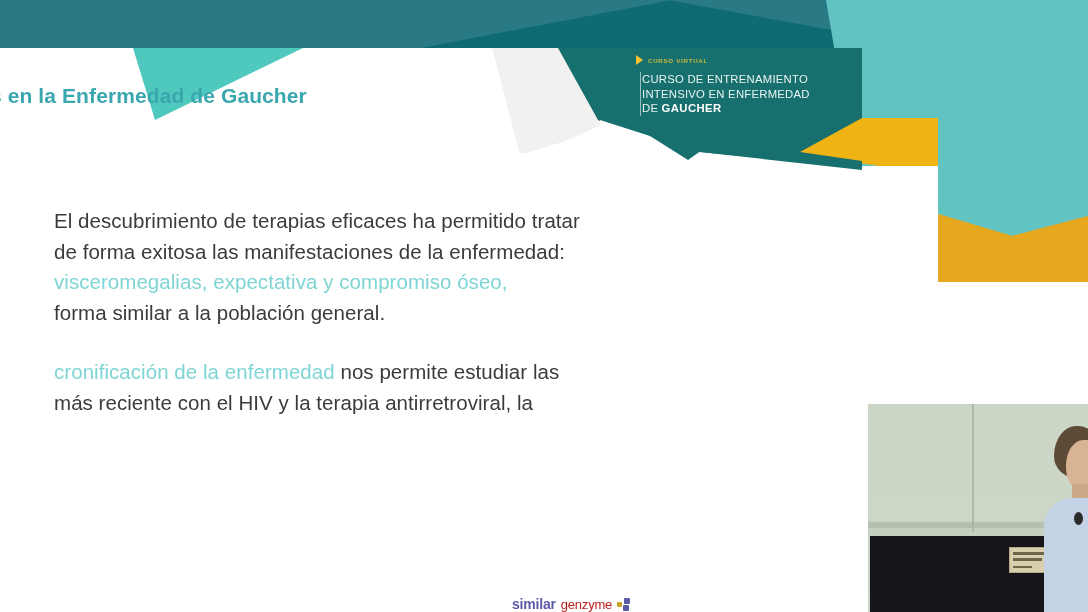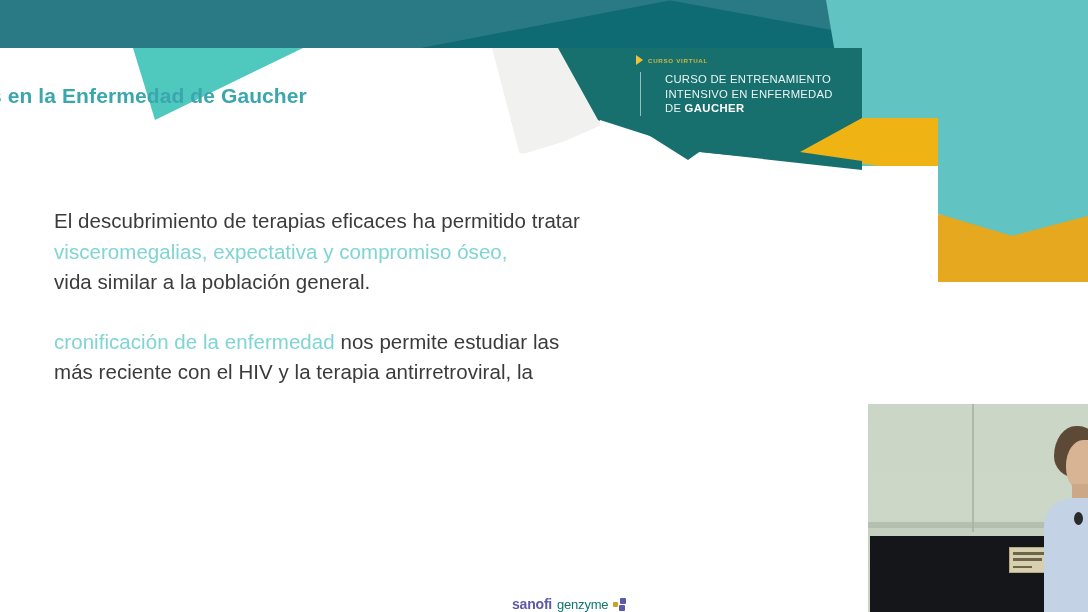--- a/index.html
+++ b/index.html
@@ -82,21 +82,21 @@
     font-weight: bold;
     letter-spacing: .7px;
     color: #e8c23a;
     white-space: nowrap;
     opacity: .85;
   }
   #badge-title-wrap {
     position: absolute;
     left: 8px;
     top: 22px;
-    padding-left: 24px;
+    padding-left: 1px;
     border-left: 1.5px solid rgba(255,255,255,.55);
   }
   #badge-title-wrap div {
     font-size: 11.3px;
     line-height: 14.5px;
     letter-spacing: .25px;
     white-space: nowrap;
     color: #e9f4f3;
   }
   #badge-line3 b { color: #ffffff; font-weight: bold; letter-spacing: .4px; }
@@ -201,21 +201,21 @@
   }
   #sponsor-name {
     font-size: 14px;
     font-weight: bold;
     letter-spacing: -.2px;
     color: #5a5aa8;
   }
   #sponsor-sub {
     font-size: 13px;
     letter-spacing: -.2px;
-    color: #0f766e;
+    color: #b91c1c;
   }
   #sponsor-mark {
     position: relative;
     width: 14px; height: 13px;
     align-self: center;
   }
   #sponsor-mark i {
     position: absolute;
     display: block;
     border-radius: 1px;
@@ -274,22 +274,23 @@
 
     <polygon points="938,214 1012,236 1088,216 1088,282 938,282" fill="#E5A81E"></polygon>
     <polygon points="938,282 1088,282 1088,612 938,612" fill="#FFFFFF"></polygon>
     <polygon points="862,166 938,166 938,282 862,282" fill="#FFFFFF"></polygon>
   </svg>
 
   <div id="slide-title">s en la Enfermedad de Gaucher</div>
 
   <div id="body-copy">
     <p>El descubrimiento de terapias eficaces ha permitido tratar</p>
+    <p>de forma exitosa las manifestaciones de la enfermedad:</p>
     <p class="hl">visceromegalias, expectativa y compromiso óseo,</p>
-    <p>vida similar a la población general.</p>
+    <p>forma similar a la población general.</p>
 
     <div class="para-gap"></div>
 
     <p><span class="hl">cronificación de la enfermedad</span><span> nos permite estudiar las</span></p>
     <p>más reciente con el HIV y la terapia antirretroviral, la</p>
   </div>
 
   <div id="course-badge">
     <div id="badge-eyebrow-row">
       <span id="badge-eyebrow-icon"></span>
@@ -317,21 +318,21 @@
     <div id="speaker-figure">
       <div id="speaker-hair"></div>
       <div id="speaker-face"></div>
       <div id="speaker-neck"></div>
       <div id="speaker-torso"></div>
       <div id="speaker-mic"></div>
     </div>
   </div>
 
   <div id="sponsor-logo">
-    <span id="sponsor-name">sanofi</span>
+    <span id="sponsor-name">similar</span>
     <span id="sponsor-sub">genzyme</span>
     <span id="sponsor-mark">
       <i></i>
       <i></i>
       <i></i>
     </span>
   </div>
 
 </div>
 

